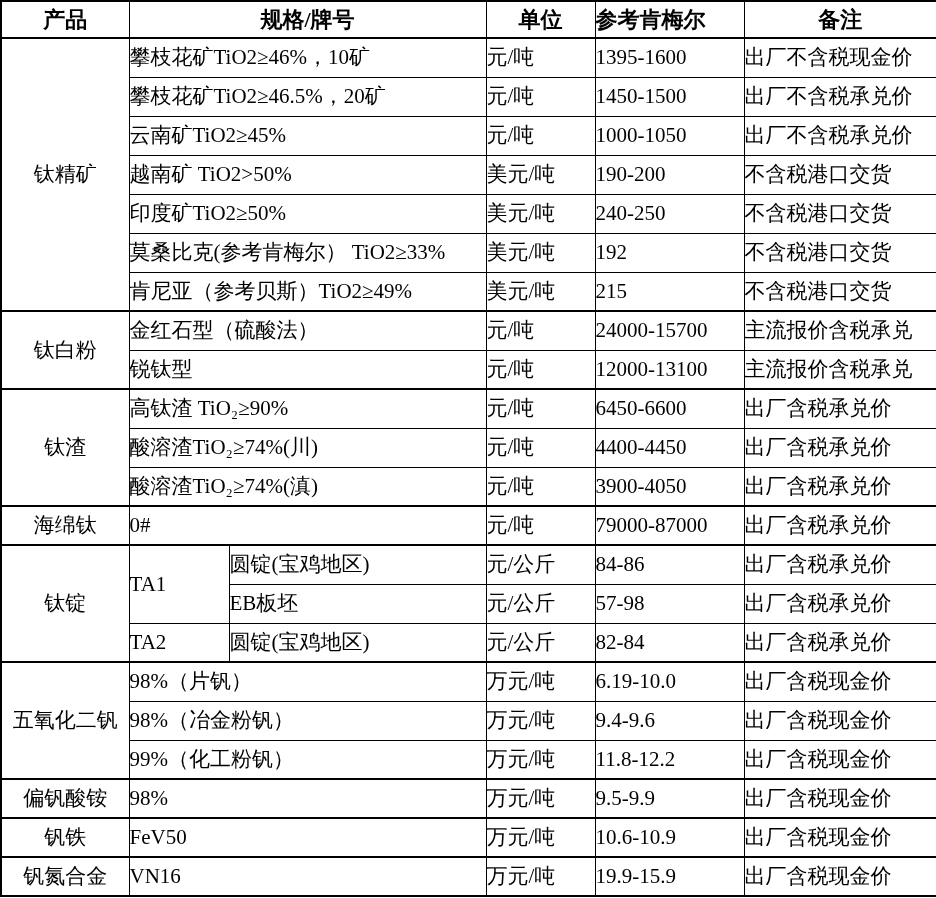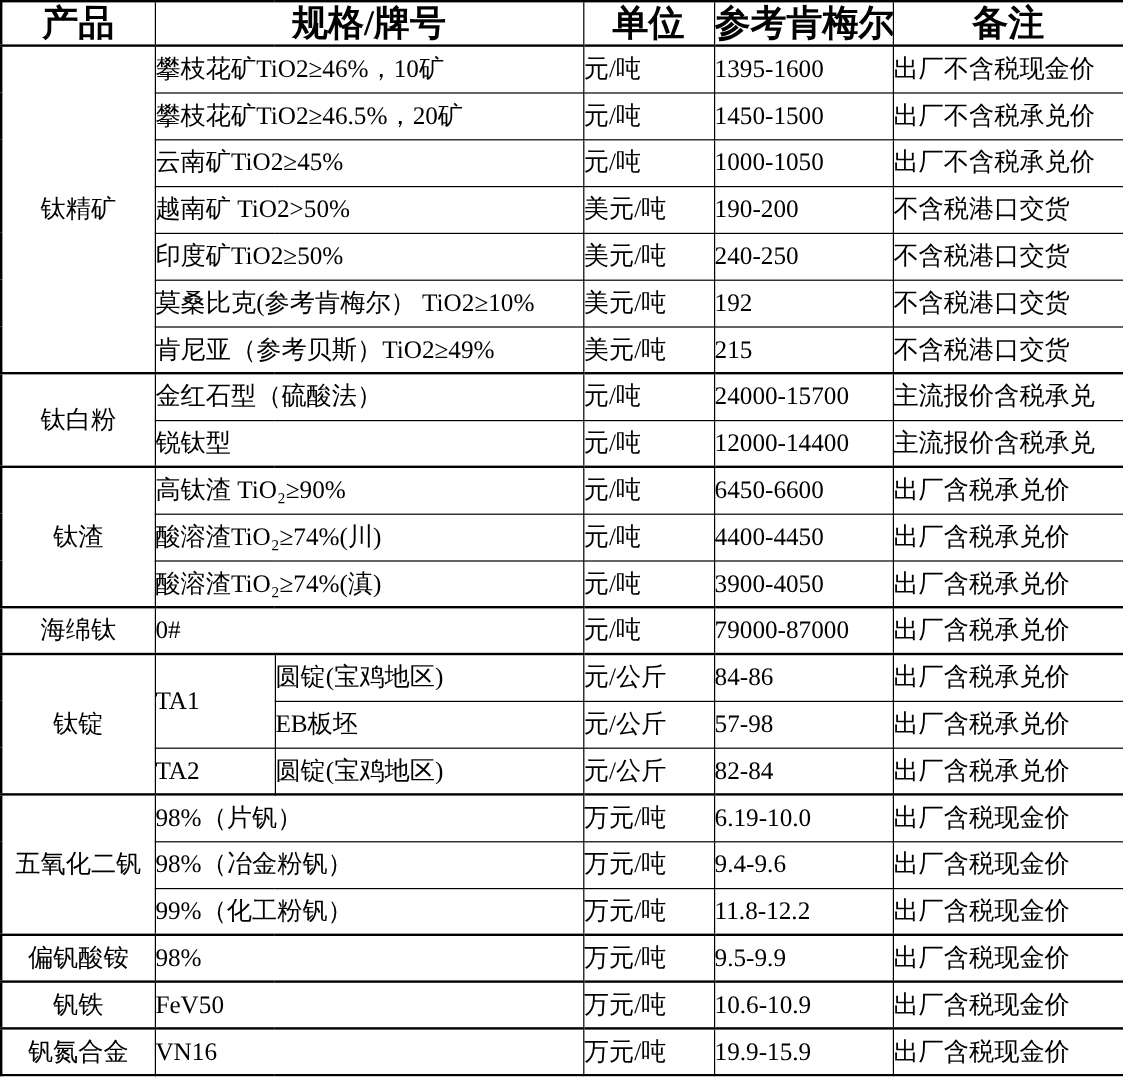--- a/index.html
+++ b/index.html
@@ -20,21 +20,21 @@
     overflow: hidden;
     white-space: nowrap;
     vertical-align: middle;
     font-size: 21px;
     line-height: 1;
   }
   .price-table thead tr { height: 37px; }
   .price-table tbody tr { height: 39px; }
   .price-table th {
     font-weight: bold;
-    font-size: 30px;
+    font-size: 22px;
     border-bottom: 2px solid #000000;
   }
   
   .price-table tr.sec > td { border-top: 2px solid #000000; }
   .c { text-align: center; }
   .l { text-align: left; padding-left: 6px; }
 </style>
 </head>
 <body>
 
@@ -83,21 +83,21 @@
       <td class="l">190-200</td>
       <td class="l">不含税港口交货</td>
     </tr>
     <tr>
       <td class="l" colspan="2">印度矿TiO2≥50%</td>
       <td class="l">美元/吨</td>
       <td class="l">240-250</td>
       <td class="l">不含税港口交货</td>
     </tr>
     <tr>
-      <td class="l" colspan="2">莫桑比克(参考肯梅尔） TiO2≥10%</td>
+      <td class="l" colspan="2">莫桑比克(参考肯梅尔） TiO2≥33%</td>
       <td class="l">美元/吨</td>
       <td class="l">192</td>
       <td class="l">不含税港口交货</td>
     </tr>
     <tr>
       <td class="l" colspan="2">肯尼亚（参考贝斯）TiO2≥49%</td>
       <td class="l">美元/吨</td>
       <td class="l">215</td>
       <td class="l">不含税港口交货</td>
     </tr>
@@ -105,21 +105,21 @@
     <tr class="sec">
       <td class="c" rowspan="2">钛白粉</td>
       <td class="l" colspan="2">金红石型（硫酸法）</td>
       <td class="l">元/吨</td>
       <td class="l">24000-15700</td>
       <td class="l">主流报价含税承兑</td>
     </tr>
     <tr>
       <td class="l" colspan="2">锐钛型</td>
       <td class="l">元/吨</td>
-      <td class="l">12000-14400</td>
+      <td class="l">12000-13100</td>
       <td class="l">主流报价含税承兑</td>
     </tr>
 
     <tr class="sec">
       <td class="c" rowspan="3">钛渣</td>
       <td class="l" colspan="2">高钛渣 TiO₂≥90%</td>
       <td class="l">元/吨</td>
       <td class="l">6450-6600</td>
       <td class="l">出厂含税承兑价</td>
     </tr>

